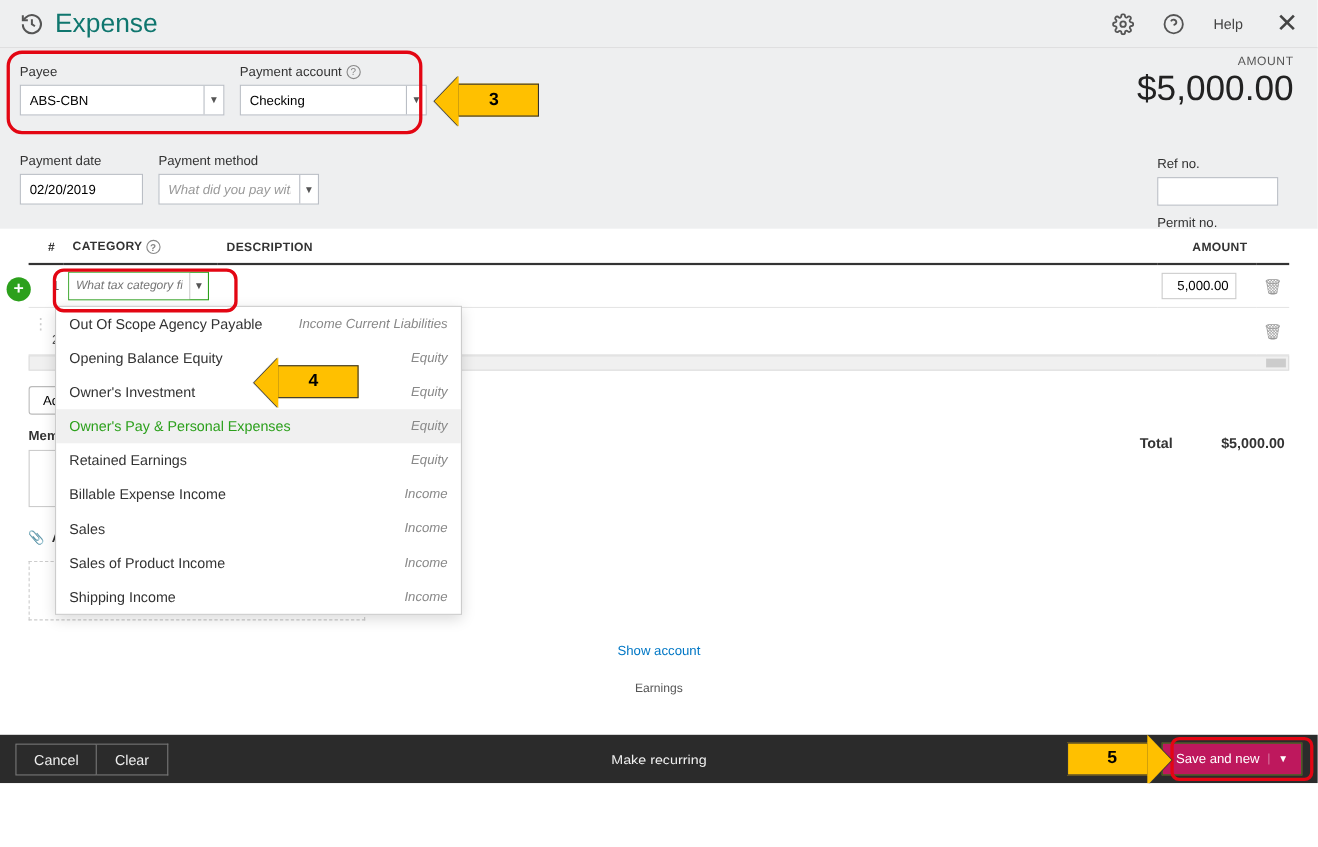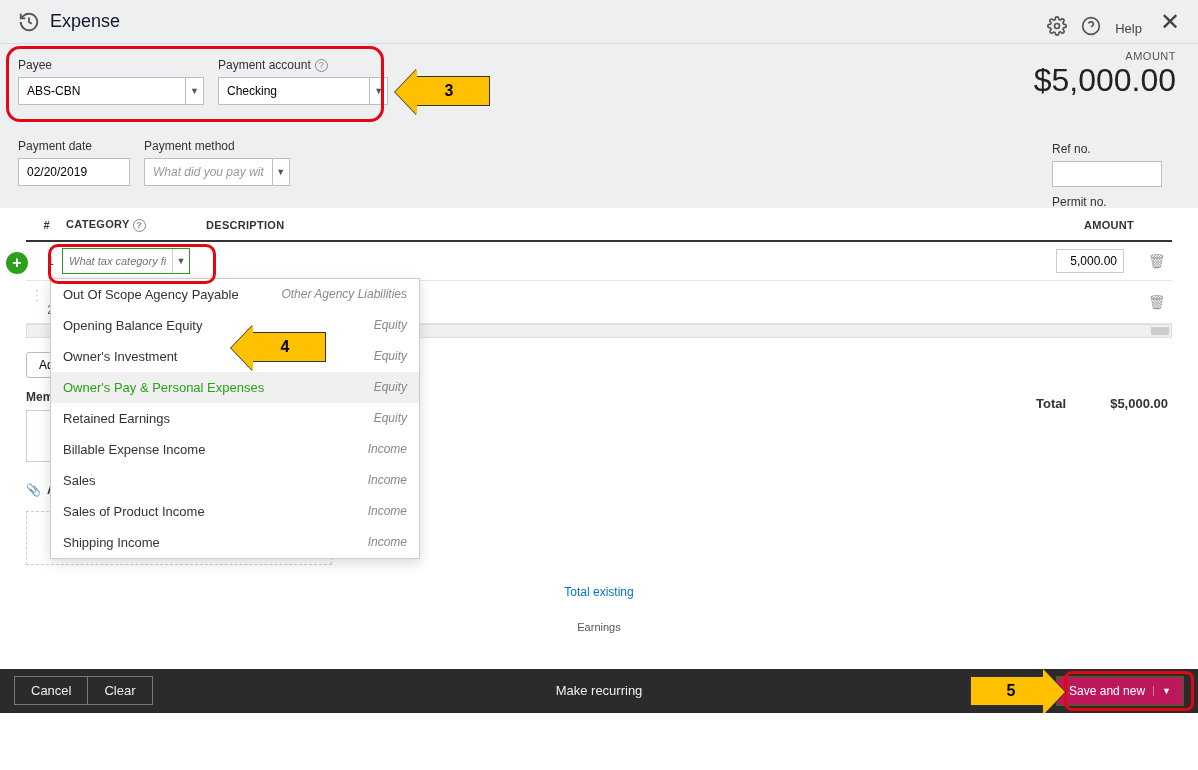--- a/index.html
+++ b/index.html
@@ -1,22 +1,22 @@
 <!DOCTYPE html>
 <html><head>
 <meta charset="utf-8">
 <style>
   * { box-sizing: border-box; margin: 0; padding: 0; }
   body { font-family: -apple-system, BlinkMacSystemFont, "Segoe UI", Arial, sans-serif; font-size: 13px; color: #333; background: #fff; width: 1198px; }
   
   
   .header-bar { display: flex; align-items: center; padding: 8px 18px; background: #eeeff0; border-bottom: 1px solid #d9d9d9; height: 44px; }
   .history-icon { width: 22px; height: 22px; margin-right: 10px; }
-  .page-title { font-size: 18px; font-weight: 400; color: #0f172a; flex: 1; }
-  .header-actions { display: flex; align-items: flex-end; gap: 14px; color: #444; }
+  .page-title { font-size: 24px; font-weight: 400; color: #0f766e; flex: 1; }
+  .header-actions { display: flex; align-items: center; gap: 26px; color: #444; }
   .gear-icon, .help-circle { width: 20px; height: 20px; }
   .help-text { font-size: 13px; color: #444; }
   .close-x { font-size: 24px; color: #444; margin-left: 4px; cursor: pointer; }
   
   
   .form-top { background: #eeeff0; padding: 14px 18px 22px 18px; position: relative; }
   .red-box-1 { position: absolute; top: 2px; left: 6px; width: 378px; height: 76px; border: 3px solid #e30613; border-radius: 14px; pointer-events: none; }
   .top-row { display: flex; align-items: center; }
   .field-group { display: flex; flex-direction: column; margin-right: 14px; }
   .field-label { font-size: 12px; color: #333; margin-bottom: 5px; display: flex; align-items: center; gap: 4px; }
@@ -219,21 +219,21 @@
         <td></td>
         <td class="amt"></td>
         <td class="trash">🗑</td>
       </tr>
     </tbody>
   </table>
 
   <div class="cat-menu" id="cat-menu">
         <div class="opt">
           <span>Out Of Scope Agency Payable</span>
-          <span class="type">Other Agency Liabilities</span>
+          <span class="type">Income Current Liabilities</span>
         </div>
         <div class="opt">
           <span>Opening Balance Equity</span>
           <span class="type">Equity</span>
         </div>
         <div class="opt">
           <span>Owner's Investment</span>
           <span class="type">Equity</span>
         </div>
         <div class="opt highlight">
@@ -277,21 +277,21 @@
     <span>$5,000.00</span>
   </div>
 </div>
 
 <div class="attach-row">
   <span>📎</span>
   <span>Attachments</span>
 </div>
 <div class="attach-box"></div>
 
-<div class="show-existing"><a href="#">Total existing</a></div>
+<div class="show-existing"><a href="#">Show account</a></div>
 <div class="privacy">Earnings</div>
 <div class="pad-bottom"></div>
 
 <div class="bottom-bar">
   <button class="btn-dark">Cancel</button>
   <button class="btn-dark">Clear</button>
   <div class="make-recurring">Make recurring</div>
   <div class="save-group">
     <div class="save-new">
       <span>Save and new</span>

